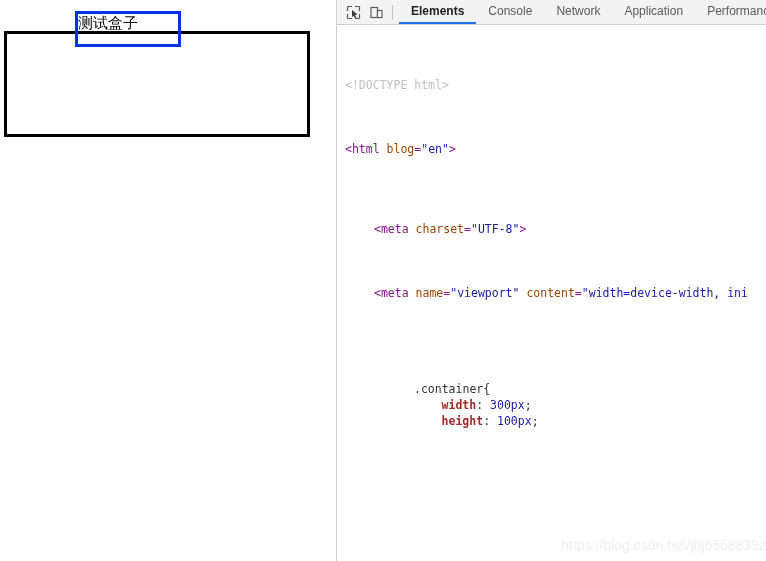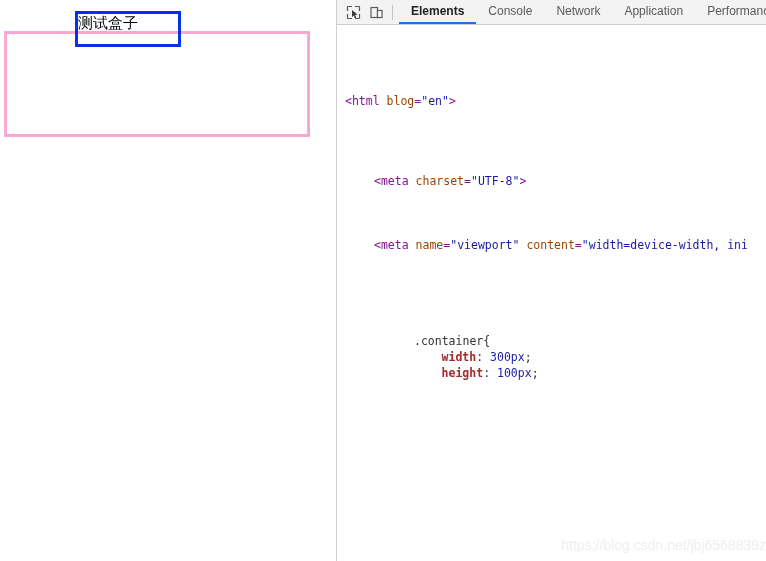--- a/index.html
+++ b/index.html
@@ -29,21 +29,21 @@
     border-right: 1px solid #cfcfcf;
     box-sizing: border-box;
     overflow: hidden;
   }
   .container-box {
     position: absolute;
     left: 4px;
     top: 31px;
     width: 300px;
     height: 100px;
-    border: 3px solid #f9a8d4;
+    border: 3px solid #000000;
     box-sizing: content-box;
   }
   .inline-box {
     position: absolute;
     left: 68px;
     top: -23px;
     width: 100px;
     height: 30px;
     border: 3px solid #0432e6;
     box-sizing: content-box;
@@ -194,20 +194,21 @@
           <span>Application</span>
         </div>
         <div class="dt-tab">
           <span>Performance</span>
         </div>
       </div>
     </div>
 
     <div class="dom-tree">
 
+      <div class="dom-row"><span class="doctype">&lt;!DOCTYPE html&gt;</span></div>
 
       <div class="dom-row"><span class="tag">&lt;html</span><span class="txt"> </span><span class="attr">blog</span><span class="tag">=</span><span class="val">"en"</span><span class="tag">&gt;</span></div>
 
 
       <div class="dom-row" style="padding-left:37px"><span class="tag">&lt;meta</span><span> </span><span class="attr">charset</span><span class="tag">=</span><span class="val">"UTF-8"</span><span class="tag">&gt;</span></div>
 
       <div class="dom-row" style="padding-left:37px"><span class="tag">&lt;meta</span><span> </span><span class="attr">name</span><span class="tag">=</span><span class="val">"viewport"</span><span> </span><span class="attr">content</span><span class="tag">=</span><span class="val">"width=device-width, ini</span></div>
 
 
 

